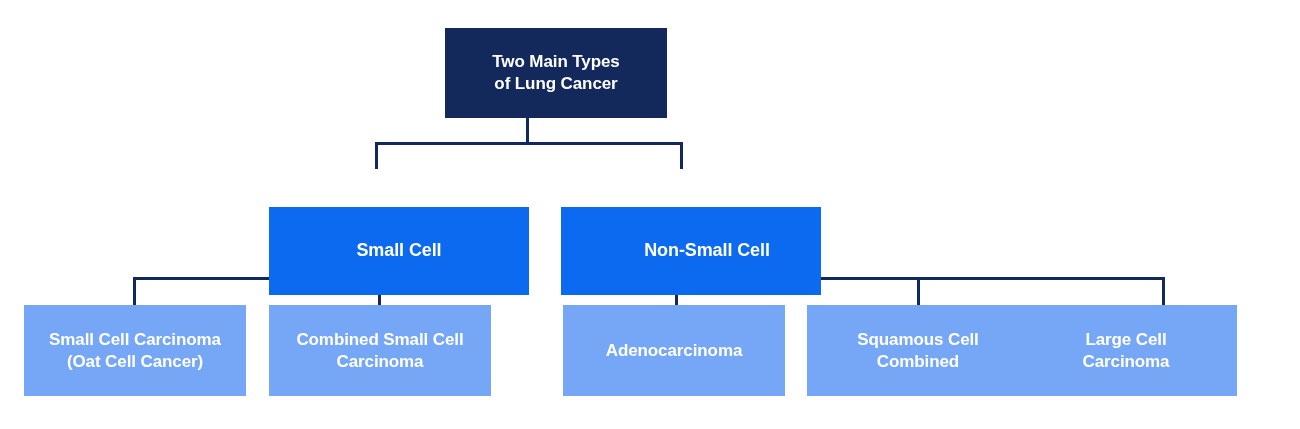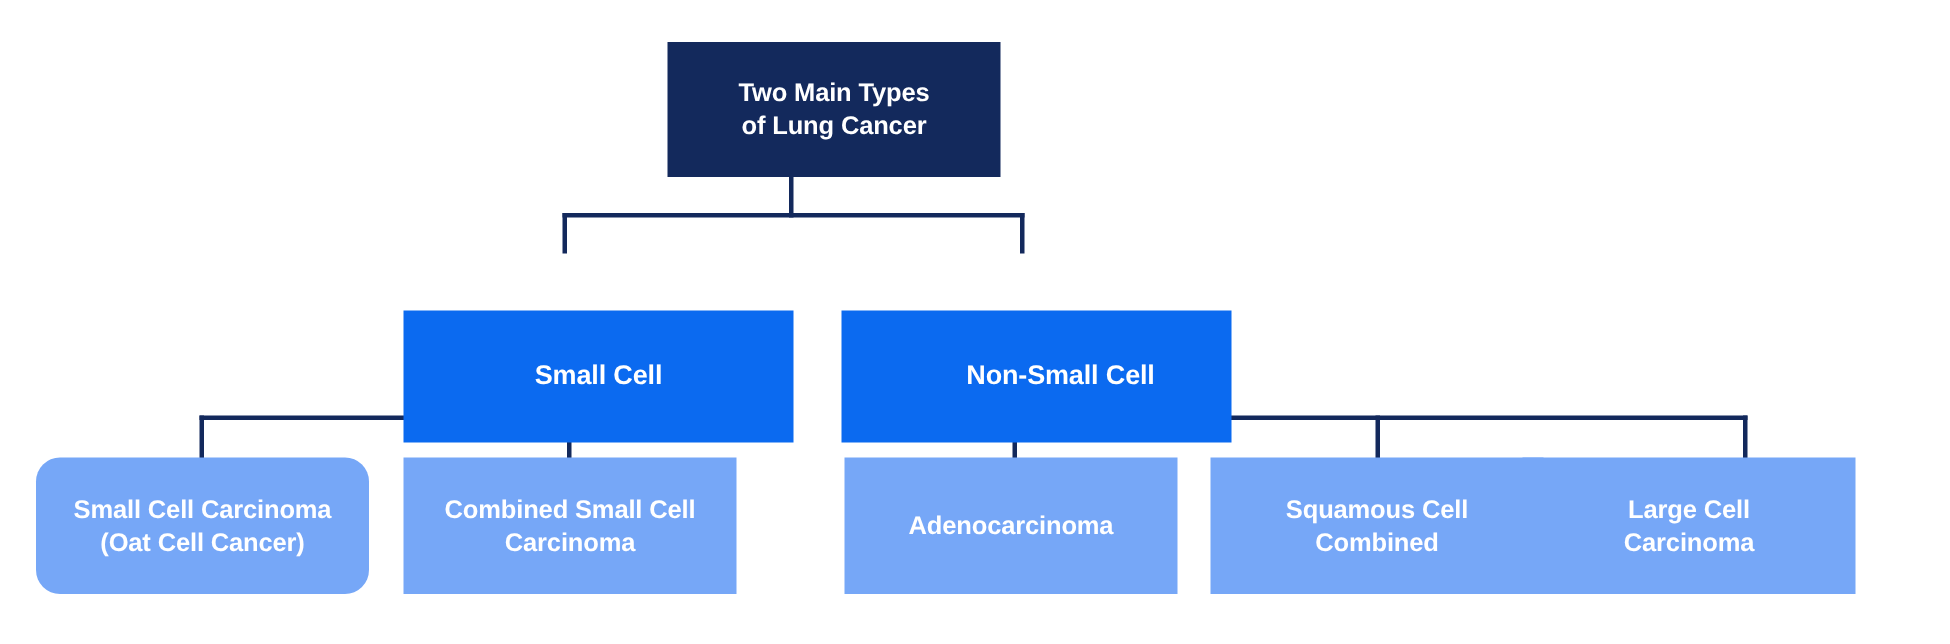--- a/index.html
+++ b/index.html
@@ -60,21 +60,21 @@
   .node-non-small-cell  { left: 561px; padding-left: 40px; }
 
   
   .node-l3 {
     top: 305px;
     width: 222px;
     height: 91px;
     background: #76a7f7;
     font-size: 17px;
   }
-  .node-sclc-oat    { left: 24px; border-radius: 16px; }
+  .node-sclc-oat    { left: 24px; }
   .node-sclc-comb   { left: 269px; align-items: center; }
   .node-adeno       { left: 563px; }
   .node-squamous    { left: 807px; }
   .node-large-cell  { left: 1015px; }
 
   
   .conn {
     position: absolute;
     background: #13295c;
     z-index: 1;

